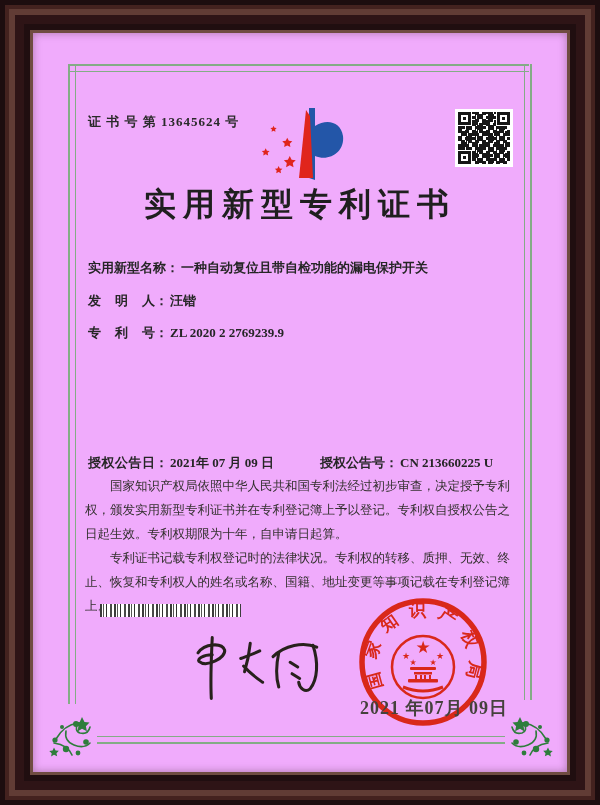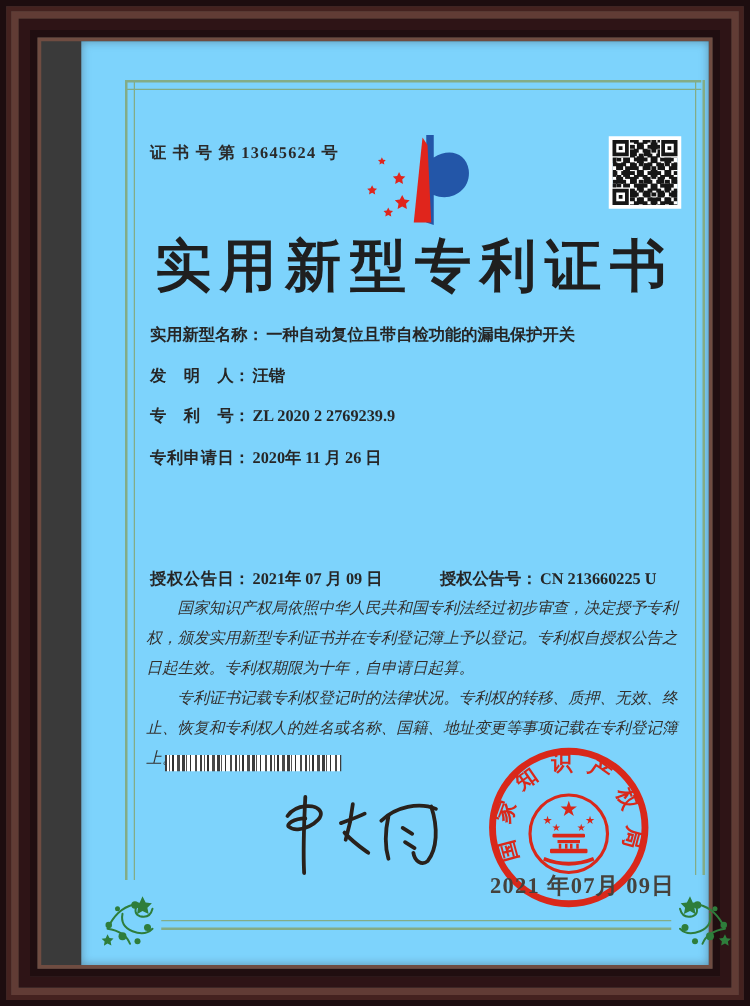--- a/index.html
+++ b/index.html
@@ -6,21 +6,21 @@
   .stage{position:relative;width:600px;height:805px;overflow:hidden;font-family:"Liberation Serif","DejaVu Serif",serif;}
   
   .fl{position:absolute;pointer-events:none;}
   .f1{inset:0;border:5px solid #1d0d0f;}
   .f2{inset:5px;border:4px solid #44221f;}
   .f3{inset:9px;border:6px solid #613c35;}
   .f4{inset:15px;border:9px solid #2e1416;}
   .f5{inset:24px;border:6px solid #200e10;}
   .f6{inset:30px;border:3px solid #6f4c41;}
   
-  .paper{position:absolute;inset:33px;background:#7dd3fc;box-shadow:inset 0 0 8px rgba(40,20,20,.35);margin-left:32px;}
+  .paper{position:absolute;inset:33px;background:#f0abfc;box-shadow:inset 0 0 8px rgba(40,20,20,.35);}
   .abs{position:absolute;}
   
   .gl{position:absolute;border-color:#83ac86;}
   .gl-top{left:35px;top:31px;width:461px;height:5px;border-top:2px solid #83ac86;border-bottom:1px solid #83ac86;}
   .gl-left{left:35px;top:31px;width:5px;height:640px;border-left:2px solid #83ac86;border-right:1px solid #83ac86;}
   .gl-right{left:491px;top:31px;width:5px;height:636px;border-right:2px solid #83ac86;border-left:1px solid #83ac86;}
   .gl-bottom{left:64px;top:703px;width:408px;height:5px;border-top:1px solid #83ac86;border-bottom:2px solid #83ac86;}
   .ornament{width:50px;height:50px;}
   .orn-left{left:13px;top:676px;}
   .orn-right{left:473px;top:676px;transform:scaleX(-1);}
@@ -29,29 +29,29 @@
   .logo{left:224px;top:73px;width:96px;height:78px;}
   .qr{left:425px;top:79px;width:52px;height:52px;background-color:#fff;
       background-image:
         conic-gradient(#161616 0 25%,transparent 0 50%,#161616 0 75%,transparent 0),
         conic-gradient(#161616 0 25%,transparent 0 50%,#161616 0 75%,transparent 0);
       background-size:7px 7px,11px 11px;background-position:0 0,3px 2px;
       outline:3px solid #fff;}
   .qf{position:absolute;width:13px;height:13px;border:3px solid #161616;background:#fff;box-shadow:0 0 0 1px #fff;box-sizing:border-box;}
   .qf::after{content:"";position:absolute;inset:2px;background:#161616;}
   .qf-tl{left:0;top:0}.qf-tr{right:0;top:0}.qf-bl{left:0;bottom:0}
-  .title{left:0;top:150px;width:534px;text-align:center;font-size:45px;font-weight:bold;color:#1f1f1f;letter-spacing:7px;font-family:"Liberation Serif","DejaVu Serif",serif;}
+  .title{left:0;top:150px;width:534px;text-align:center;font-size:32px;font-weight:bold;color:#1f1f1f;letter-spacing:7px;font-family:"Liberation Serif","DejaVu Serif",serif;}
   
   .row{position:absolute;left:55px;width:440px;font-size:13px;font-weight:bold;color:#262626;white-space:nowrap;}
   .flabel{display:inline-block;min-width:67px;text-align:justify;text-align-last:justify;}
   .colon{display:inline-block;margin-right:2px;}
   .pair2{position:absolute;left:232px;top:0;}
   
   .body-text{left:52px;top:441px;width:432px;font-size:12.5px;color:#33302e;line-height:1.92;}
-  .body-text p{margin:0;text-indent:2em;font-family:"DejaVu Serif","Liberation Serif",serif;font-style:italic;}
+  .body-text p{margin:0;text-indent:2em;font-family:"DejaVu Serif","Liberation Serif",serif;}
   
   .barcode{left:67px;top:571px;width:141px;height:13px;background:repeating-linear-gradient(90deg,#3c3c3c 0 2px,#fff 2px 3px,#555 3px 4px,#fff 4px 6px,#303030 6px 7px,#fff 7px 10px,#4a4a4a 10px 12px,#fff 12px 14px);}
   .signer{left:60px;top:607px;font-size:14px;font-weight:bold;color:#2b2b2b;font-family:"Liberation Sans","DejaVu Sans",sans-serif;line-height:1.7;}
   .signature{left:148px;top:597px;width:148px;height:76px;}
   .seal{left:325px;top:564px;width:130px;height:130px;}
   .seal-date{left:327px;top:663px;font-size:18px;color:#45413c;font-weight:bold;letter-spacing:1px;white-space:nowrap;}
 </style>
 </head>
 <body>
 
@@ -128,23 +128,20 @@
     <div class="abs title">实用新型专利证书</div>
 
     <div class="row" style="top:259px">
       <span class="flabel">发 明 人</span><span class="colon">：</span><span>汪锴</span>
     </div>
     <div class="row" style="top:226px">
       <span class="flabel">实用新型名称</span><span class="colon">：</span><span>一种自动复位且带自检功能的漏电保护开关</span>
     </div>
     <div class="row" style="top:291px">
       <span class="flabel">专 利 号</span><span class="colon">：</span><span>ZL 2020 2 2769239.9</span>
-    </div>
-    <div class="row" style="top:324px">
-      <span class="flabel">专利申请日</span><span class="colon">：</span><span>2020年 11 月 26 日</span>
     </div>
     <div class="row" style="top:421px">
       <span class="flabel">授权公告日</span><span class="colon">：</span><span>2021年 07 月 09 日</span>
       <span class="pair2">
         <span>授权公告号</span><span class="colon">：</span><span>CN 213660225 U</span>
       </span>
     </div>
 
     <div class="abs body-text">
       <p>国家知识产权局依照中华人民共和国专利法经过初步审查，决定授予专利权，颁发实用新型专利证书并在专利登记簿上予以登记。专利权自授权公告之日起生效。专利权期限为十年，自申请日起算。</p>

